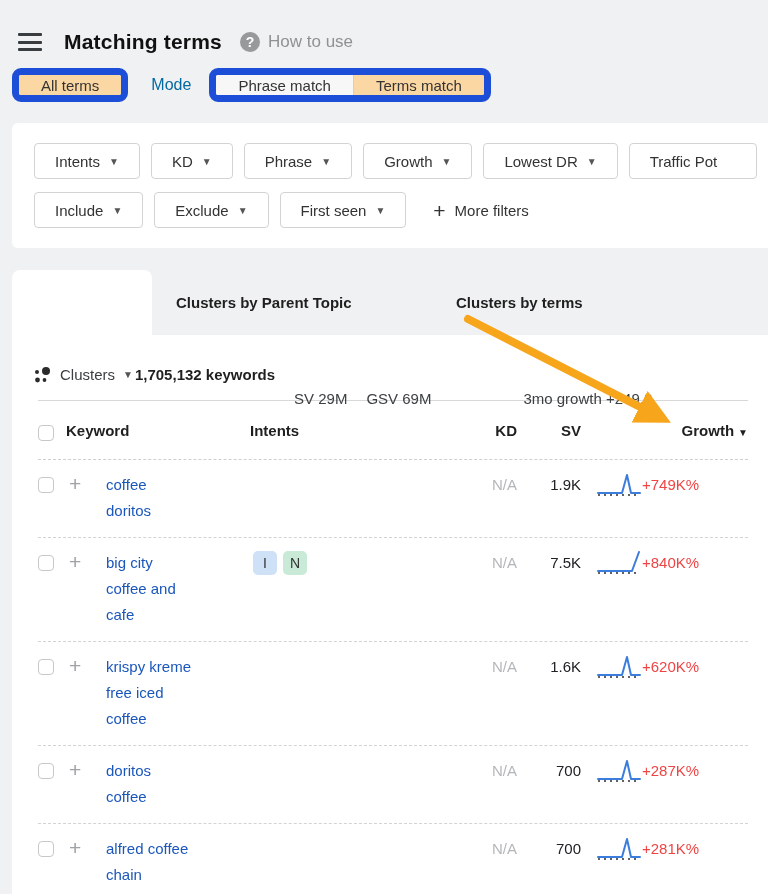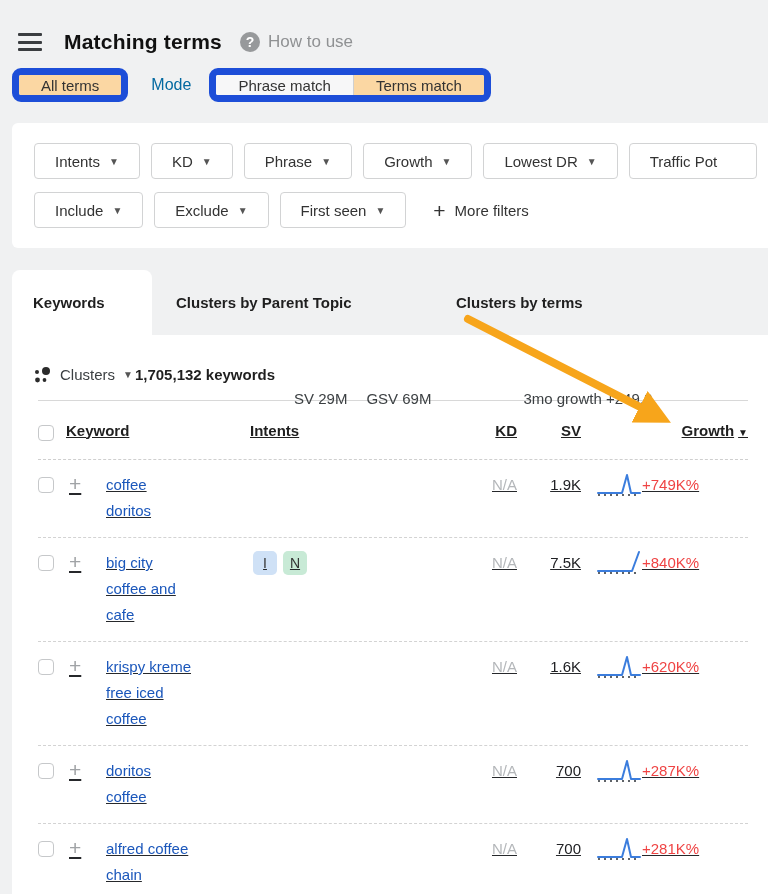--- a/index.html
+++ b/index.html
@@ -48,21 +48,21 @@
 
   .stats-row { height:65px; display:flex; align-items:center; padding:14px 0 0 21px; font-size:15px; color:#3c4043; white-space:nowrap; }
   .clusters-ctl { display:flex; align-items:center; cursor:pointer; }
   .clusters-ctl .caret { margin-left:8px; }
   .cluster-icon { margin-right:9px; display:flex; }
   .stat-count { font-weight:bold; color:#1f1f1f; margin-left:2px; }
   .stat { margin-left:19px;margin-top:48px; }
   .stat-growth { margin-left:92px; }
 
   
-  .tgrid { display:grid; grid-template-columns:16px 52px 144px 1fr 60px 64px 61px 106px; margin:0 20px 0 26px;text-decoration:underline; }
+  .tgrid { display:grid; grid-template-columns:16px 52px 144px 1fr 60px 64px 61px 106px; margin:0 20px 0 26px; }
   .thead { height:60px; align-items:center; border-top:1px solid #d8d8d8; border-bottom:1px dashed #cfcfcf; font-size:15px; font-weight:bold; color:#1f1f1f; }
   .th-keyword { grid-column:2/4; padding-left:12px; }
   .th-right { text-align:right; }
   .th-growth { grid-column:8; text-align:right; }
   .th-growth .caret { color:#1f1f1f; margin-left:4px; }
 
   .trow { align-items:start; padding:12px 0 13px; border-bottom:1px dashed #d3d3d3; font-size:15px; }
   .cb { width:16px; height:16px; border:1px solid #c6c8ca; border-radius:4px; background:#fff; margin-top:5px; cursor:pointer; }
   .plus-cell { padding-left:15px; font-size:21px; font-weight:300; color:#a0a3a6; line-height:24px; cursor:pointer; }
   .kw { line-height:26px; color:#1b57bb; cursor:pointer; }
@@ -143,21 +143,20 @@
       </div>
     <div class="more-filters">
       <span class="plus-sign">+</span>
       <span>More filters</span>
     </div>
   </div>
 </div>
 
 <div class="tabs">
   <div class="tab-active-bg"></div>
-  <div class="tab tab-1">Keywords</div>
   <div class="tab tab-2">Clusters by Parent Topic</div>
   <div class="tab tab-3">Clusters by terms</div>
 </div>
 
 <div class="content-card">
 
   <div class="stats-row">
     <div class="clusters-ctl">
       <span class="cluster-icon">
         <svg width="18" height="18" viewBox="0 0 18 18">

